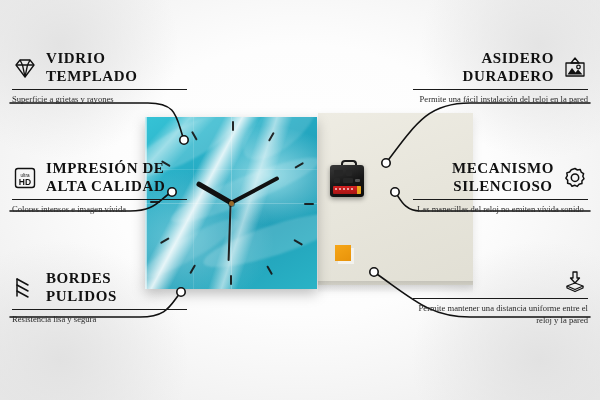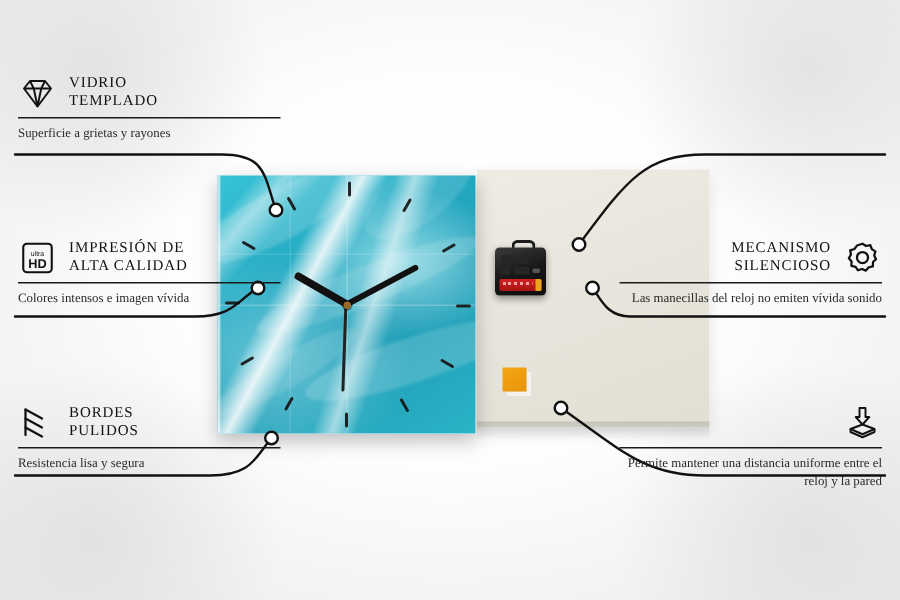--- a/index.html
+++ b/index.html
@@ -80,21 +80,21 @@
   
   .foam{position:absolute;left:200px;top:140px;width:16px;height:16px;
     background:linear-gradient(150deg,#f6a617,#e8930a);box-shadow:3px 3px 0 rgba(255,255,255,.55);}
 
   
   .callout{position:absolute;width:175px;}
   .co-left{text-align:left;}
   .co-right{text-align:right;}
   .co-head{display:flex;align-items:center;gap:8px;}
   .co-right .co-head{justify-content:flex-end;}
-  .co-title{font-family:"Liberation Serif", serif;font-weight:normal;font-size:10px;
+  .co-title{font-family:"Liberation Serif", serif;font-weight:bold;font-size:15px;
     letter-spacing:.6px;color:#111;line-height:1.18;text-transform:uppercase;}
   .co-rule{height:1px;background:#1a1a1a;margin:4px 0 4px;width:100%;}
   .co-desc{font-family:"Liberation Serif", serif;font-size:8.6px;color:#2a2a2a;line-height:1.35;}
   .ico{width:26px;height:24px;flex:0 0 26px;display:block;}
 
   
   .wires{position:absolute;left:0;top:0;width:600px;height:400px;pointer-events:none;}
 </style>
 </head>
 <body>
@@ -220,22 +220,40 @@
       </svg>
       <div>
         <div class="co-title">BORDES</div>
         <div class="co-title">PULIDOS</div>
       </div>
     </div>
     <div class="co-rule"></div>
     <div class="co-desc">Resistencia lisa y segura</div>
   </div>
 
-
-  <div class="callout co-right" style="left:413px;top:160px;">
+  <div class="callout co-right" style="left:413px;top:50px;">
+    <div class="co-head">
+      <div>
+        <div class="co-title">ASIDERO</div>
+        <div class="co-title">DURADERO</div>
+      </div>
+      <svg class="ico" viewBox="0 0 26 24">
+        <g fill="none" stroke="#111" stroke-width="1.3" stroke-linejoin="round">
+          <path d="M13,2 L9,7 L17,7 Z"></path>
+          <rect x="4" y="7" width="18" height="13"></rect>
+          <path d="M5.5,18.5 L10,12 L13.5,16.5 L16,13.5 L20.5,18.5 Z" fill="#111" stroke="none"></path>
+          <circle cx="16.5" cy="11" r="1.8"></circle>
+        </g>
+      </svg>
+    </div>
+    <div class="co-rule"></div>
+    <div class="co-desc">Permite una fácil instalación del reloj en la pared</div>
+  </div>
+
+  <div class="callout co-right" style="left:413px;top:160px;text-align:center;">
     <div class="co-head">
       <div>
         <div class="co-title">MECANISMO</div>
         <div class="co-title">SILENCIOSO</div>
       </div>
       <svg class="ico" viewBox="0 0 26 24">
         <g fill="none" stroke="#111" stroke-width="1.5" stroke-linejoin="round">
           <path d="M13,2.5 L15.4,4 L18.2,3.4 L19.2,6.1 L21.6,7.6 L20.8,10.3 L22,12.8 L20,14.7 L19.9,17.6 L17.1,18.2 L15.3,20.4 L12.7,19.3 L10,20.2 L8.4,17.9 L5.6,17.2 L5.7,14.3 L3.9,12.2 L5.3,9.7 L4.8,6.9 L7.6,6 L9.3,3.7 Z"></path>
           <circle cx="13" cy="11.7" r="3.7"></circle>
         </g>

